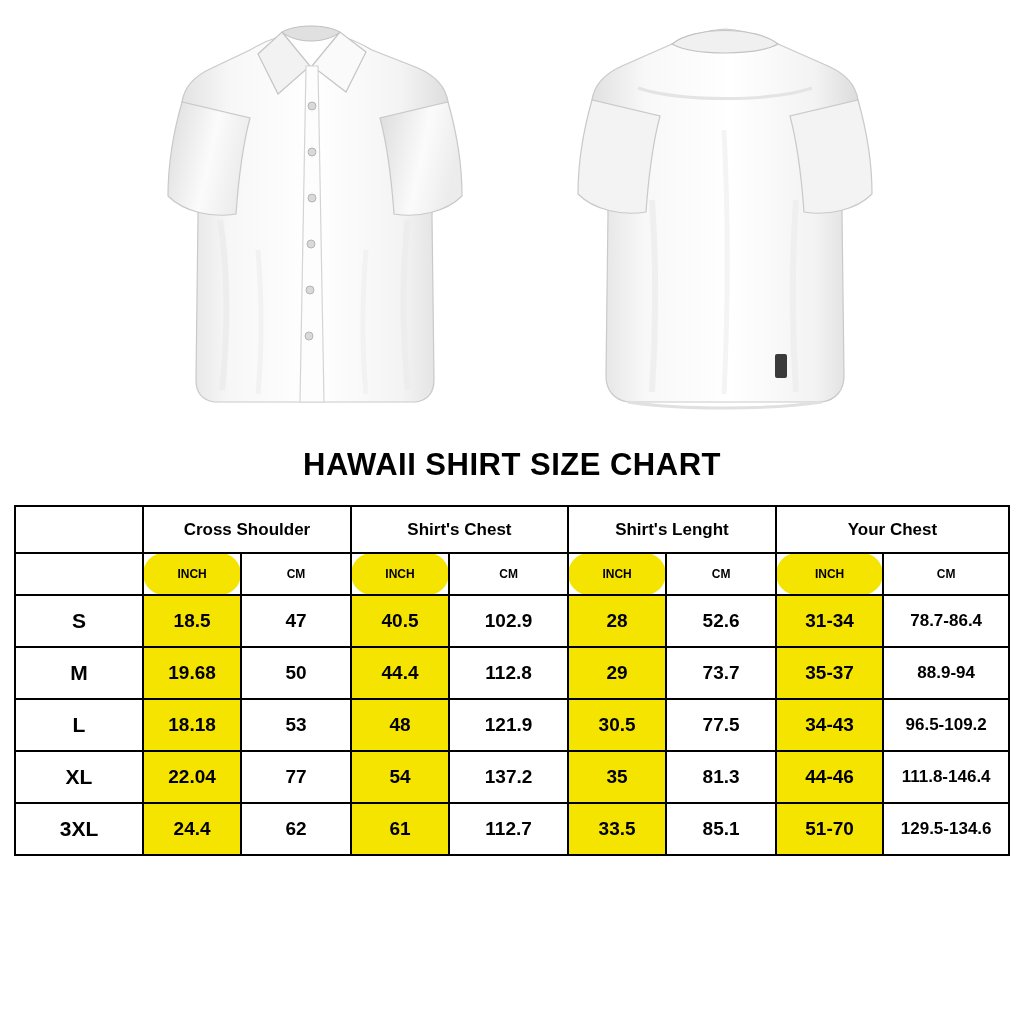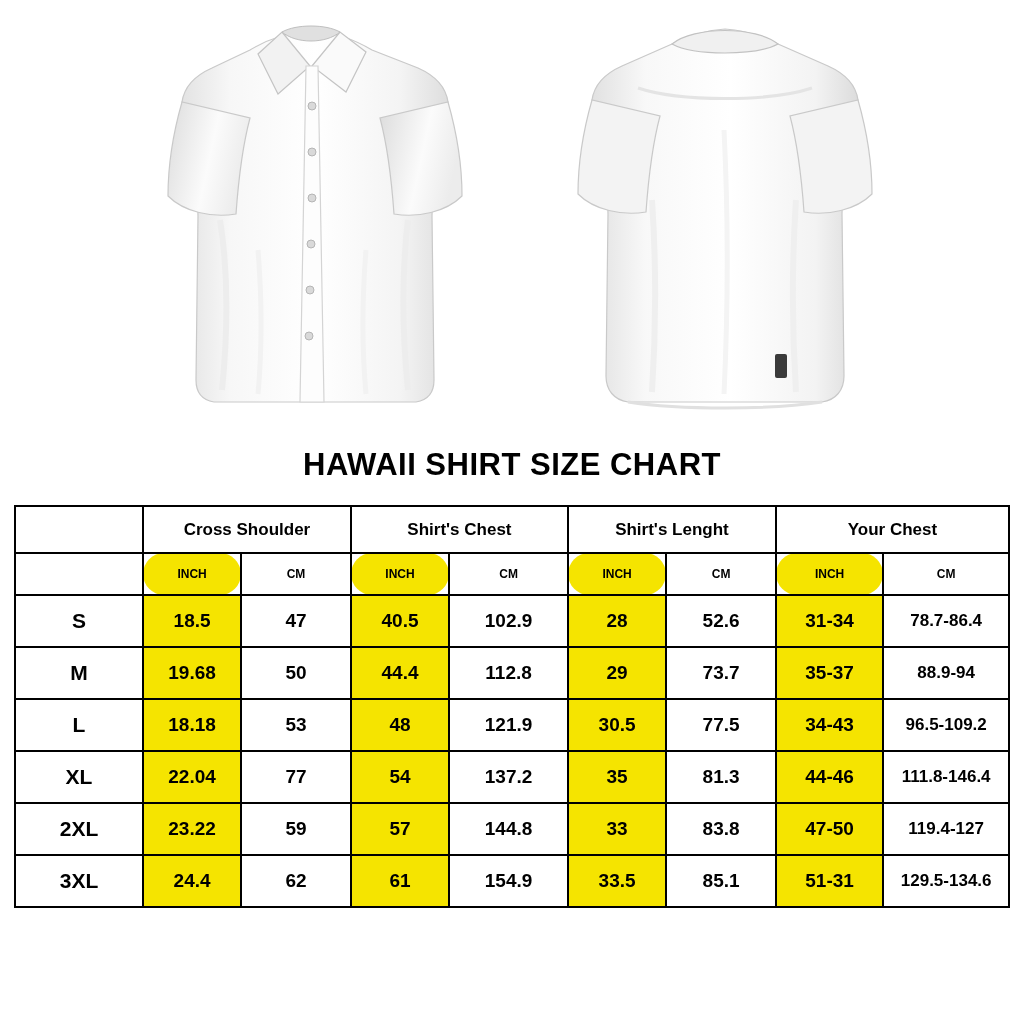--- a/index.html
+++ b/index.html
@@ -279,38 +279,27 @@
           <td class="val-cell hl">22.04</td>
           <td class="val-cell">77</td>
           <td class="val-cell hl">54</td>
           <td class="val-cell">137.2</td>
           <td class="val-cell hl">35</td>
           <td class="val-cell">81.3</td>
           <td class="val-cell hl">44-46</td>
           <td class="val-cell val-small">111.8-146.4</td>
         </tr>
         <tr>
-          <td class="size-cell">2XL</td>
-          <td class="val-cell hl">23.22</td>
-          <td class="val-cell">59</td>
-          <td class="val-cell hl">57</td>
-          <td class="val-cell">144.8</td>
-          <td class="val-cell hl">33</td>
-          <td class="val-cell">83.8</td>
-          <td class="val-cell hl">47-50</td>
-          <td class="val-cell val-small">119.4-127</td>
-        </tr>
-        <tr>
           <td class="size-cell">3XL</td>
           <td class="val-cell hl">24.4</td>
           <td class="val-cell">62</td>
           <td class="val-cell hl">61</td>
-          <td class="val-cell">154.9</td>
+          <td class="val-cell">112.7</td>
           <td class="val-cell hl">33.5</td>
           <td class="val-cell">85.1</td>
-          <td class="val-cell hl">51-31</td>
+          <td class="val-cell hl">51-70</td>
           <td class="val-cell val-small">129.5-134.6</td>
         </tr>
       </tbody>
     </table>
   </div>
 
 </div>
 
 </body></html>

